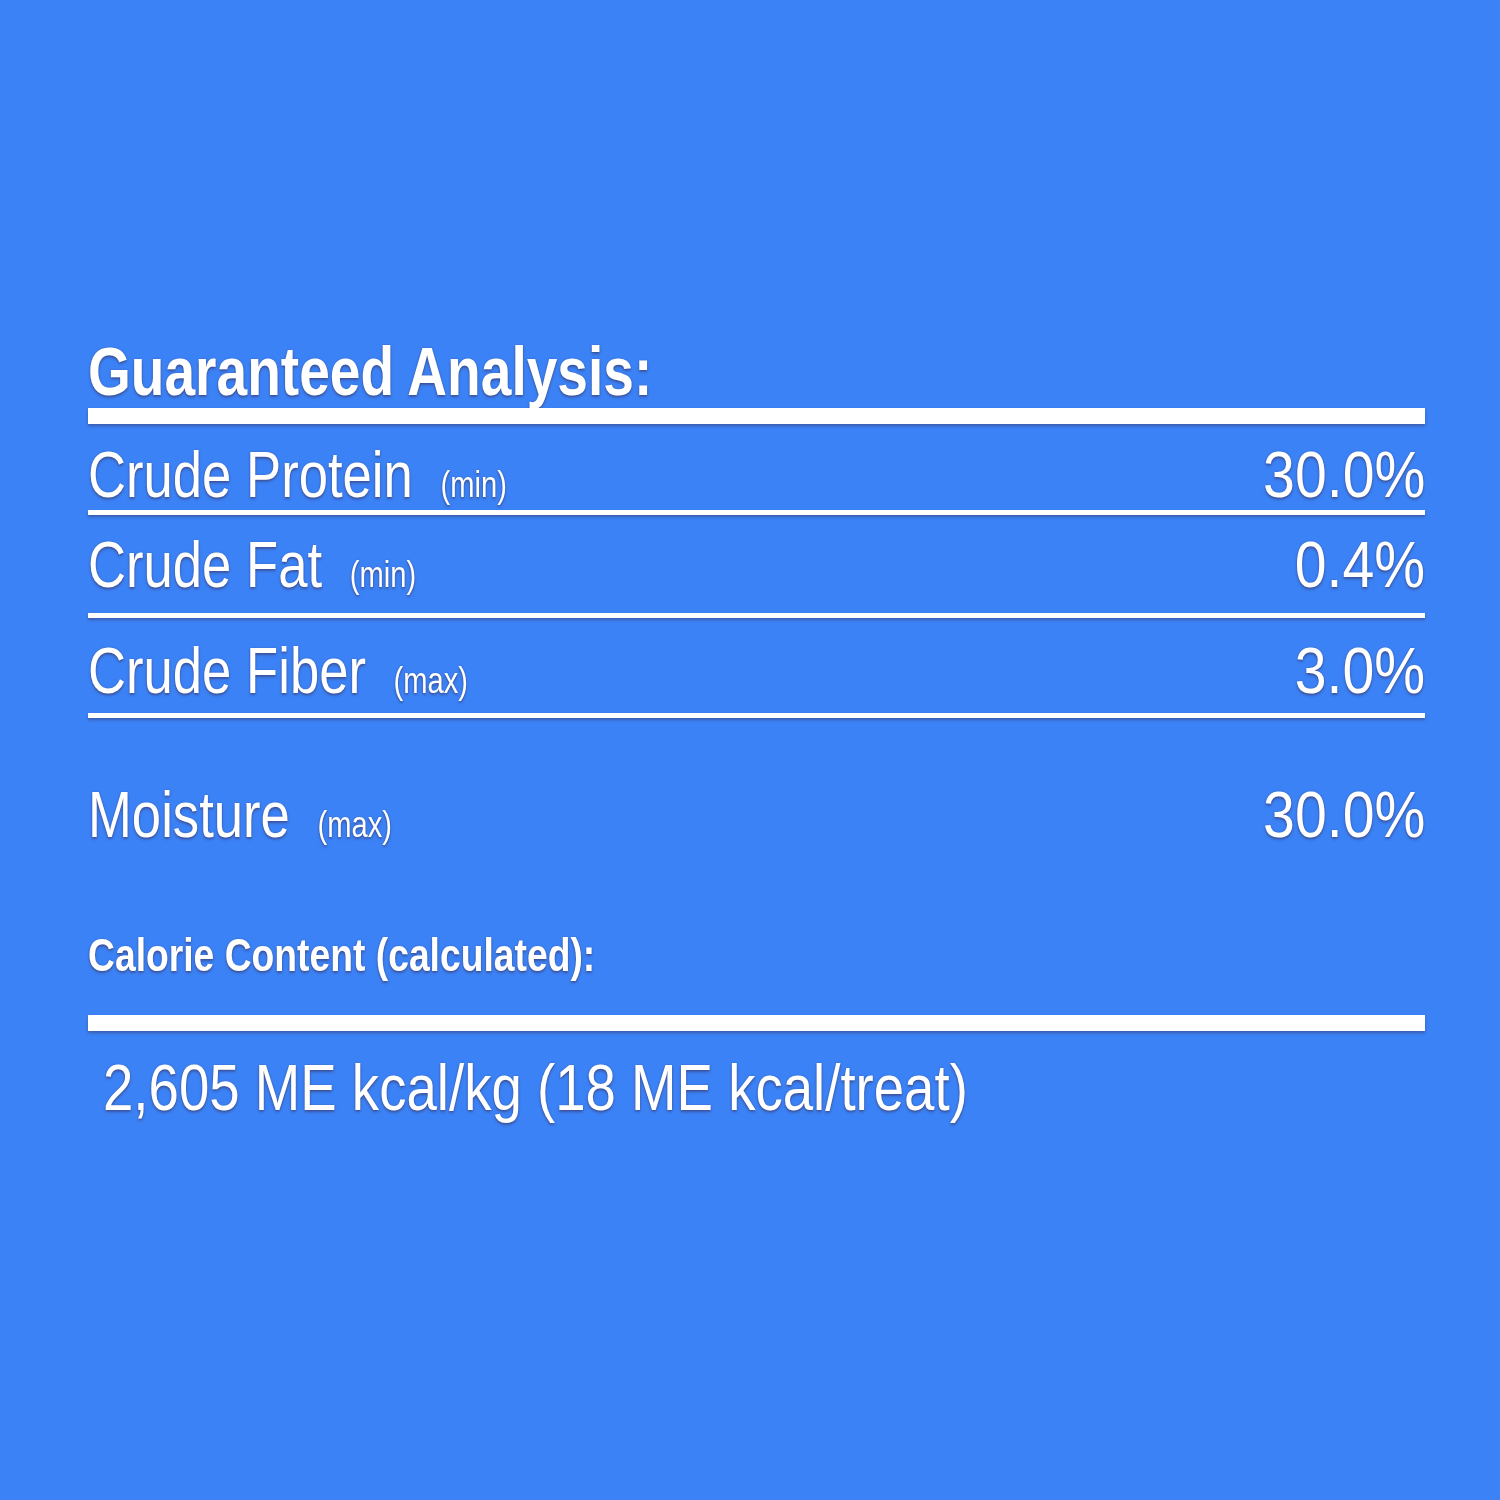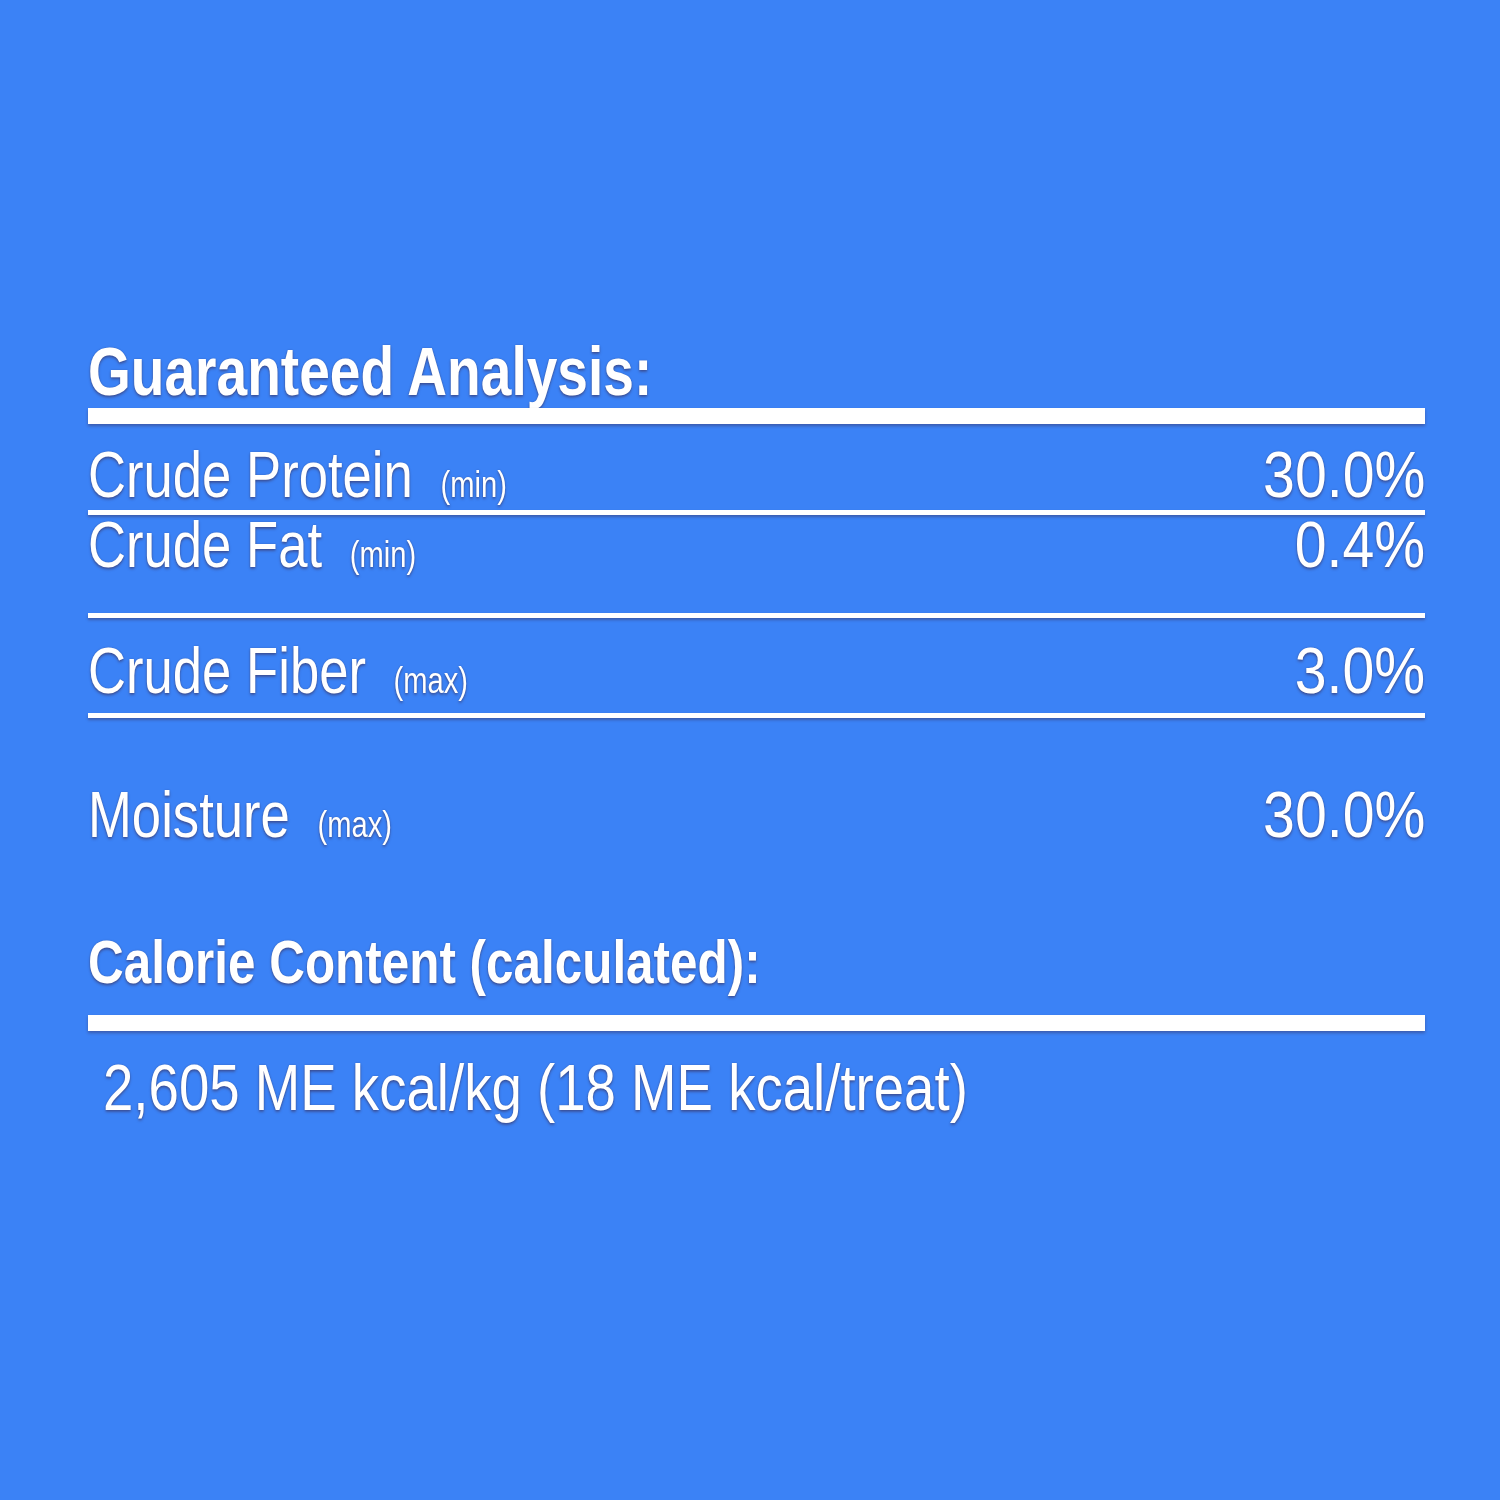--- a/index.html
+++ b/index.html
@@ -23,21 +23,21 @@
     width: 1337px;
   }
   .title {
     margin: 0;
     font-weight: bold;
     font-size: 68px;
     line-height: 1;
     white-space: nowrap;
   }
   .title-2 {
-    font-size: 61px;
+    font-size: 46px;
   }
   .row {
     display: flex;
     justify-content: space-between;
     align-items: flex-end;
     font-size: 65px;
     line-height: 1;
   }
   .cx {
     display: inline-block;
@@ -91,21 +91,21 @@
     <div class="abs row" style="top:442px">
       <span class="cx cond-left">
         <span>Crude Protein</span>
         <span class="qualifier">(min)</span>
       </span>
       <span class="cx cond-right">30.0%</span>
     </div>
 
     <div class="rule rule-thin" style="top:510px"></div>
 
-    <div class="abs row" style="top:512px">
+    <div class="abs row" style="top:532px">
       <span class="cx cond-left">
         <span>Crude Fat</span>
         <span class="qualifier">(min)</span>
       </span>
       <span class="cx cond-right">0.4%</span>
     </div>
 
     <div class="rule rule-thin" style="top:613px"></div>
 
     <div class="abs row" style="top:638px">

